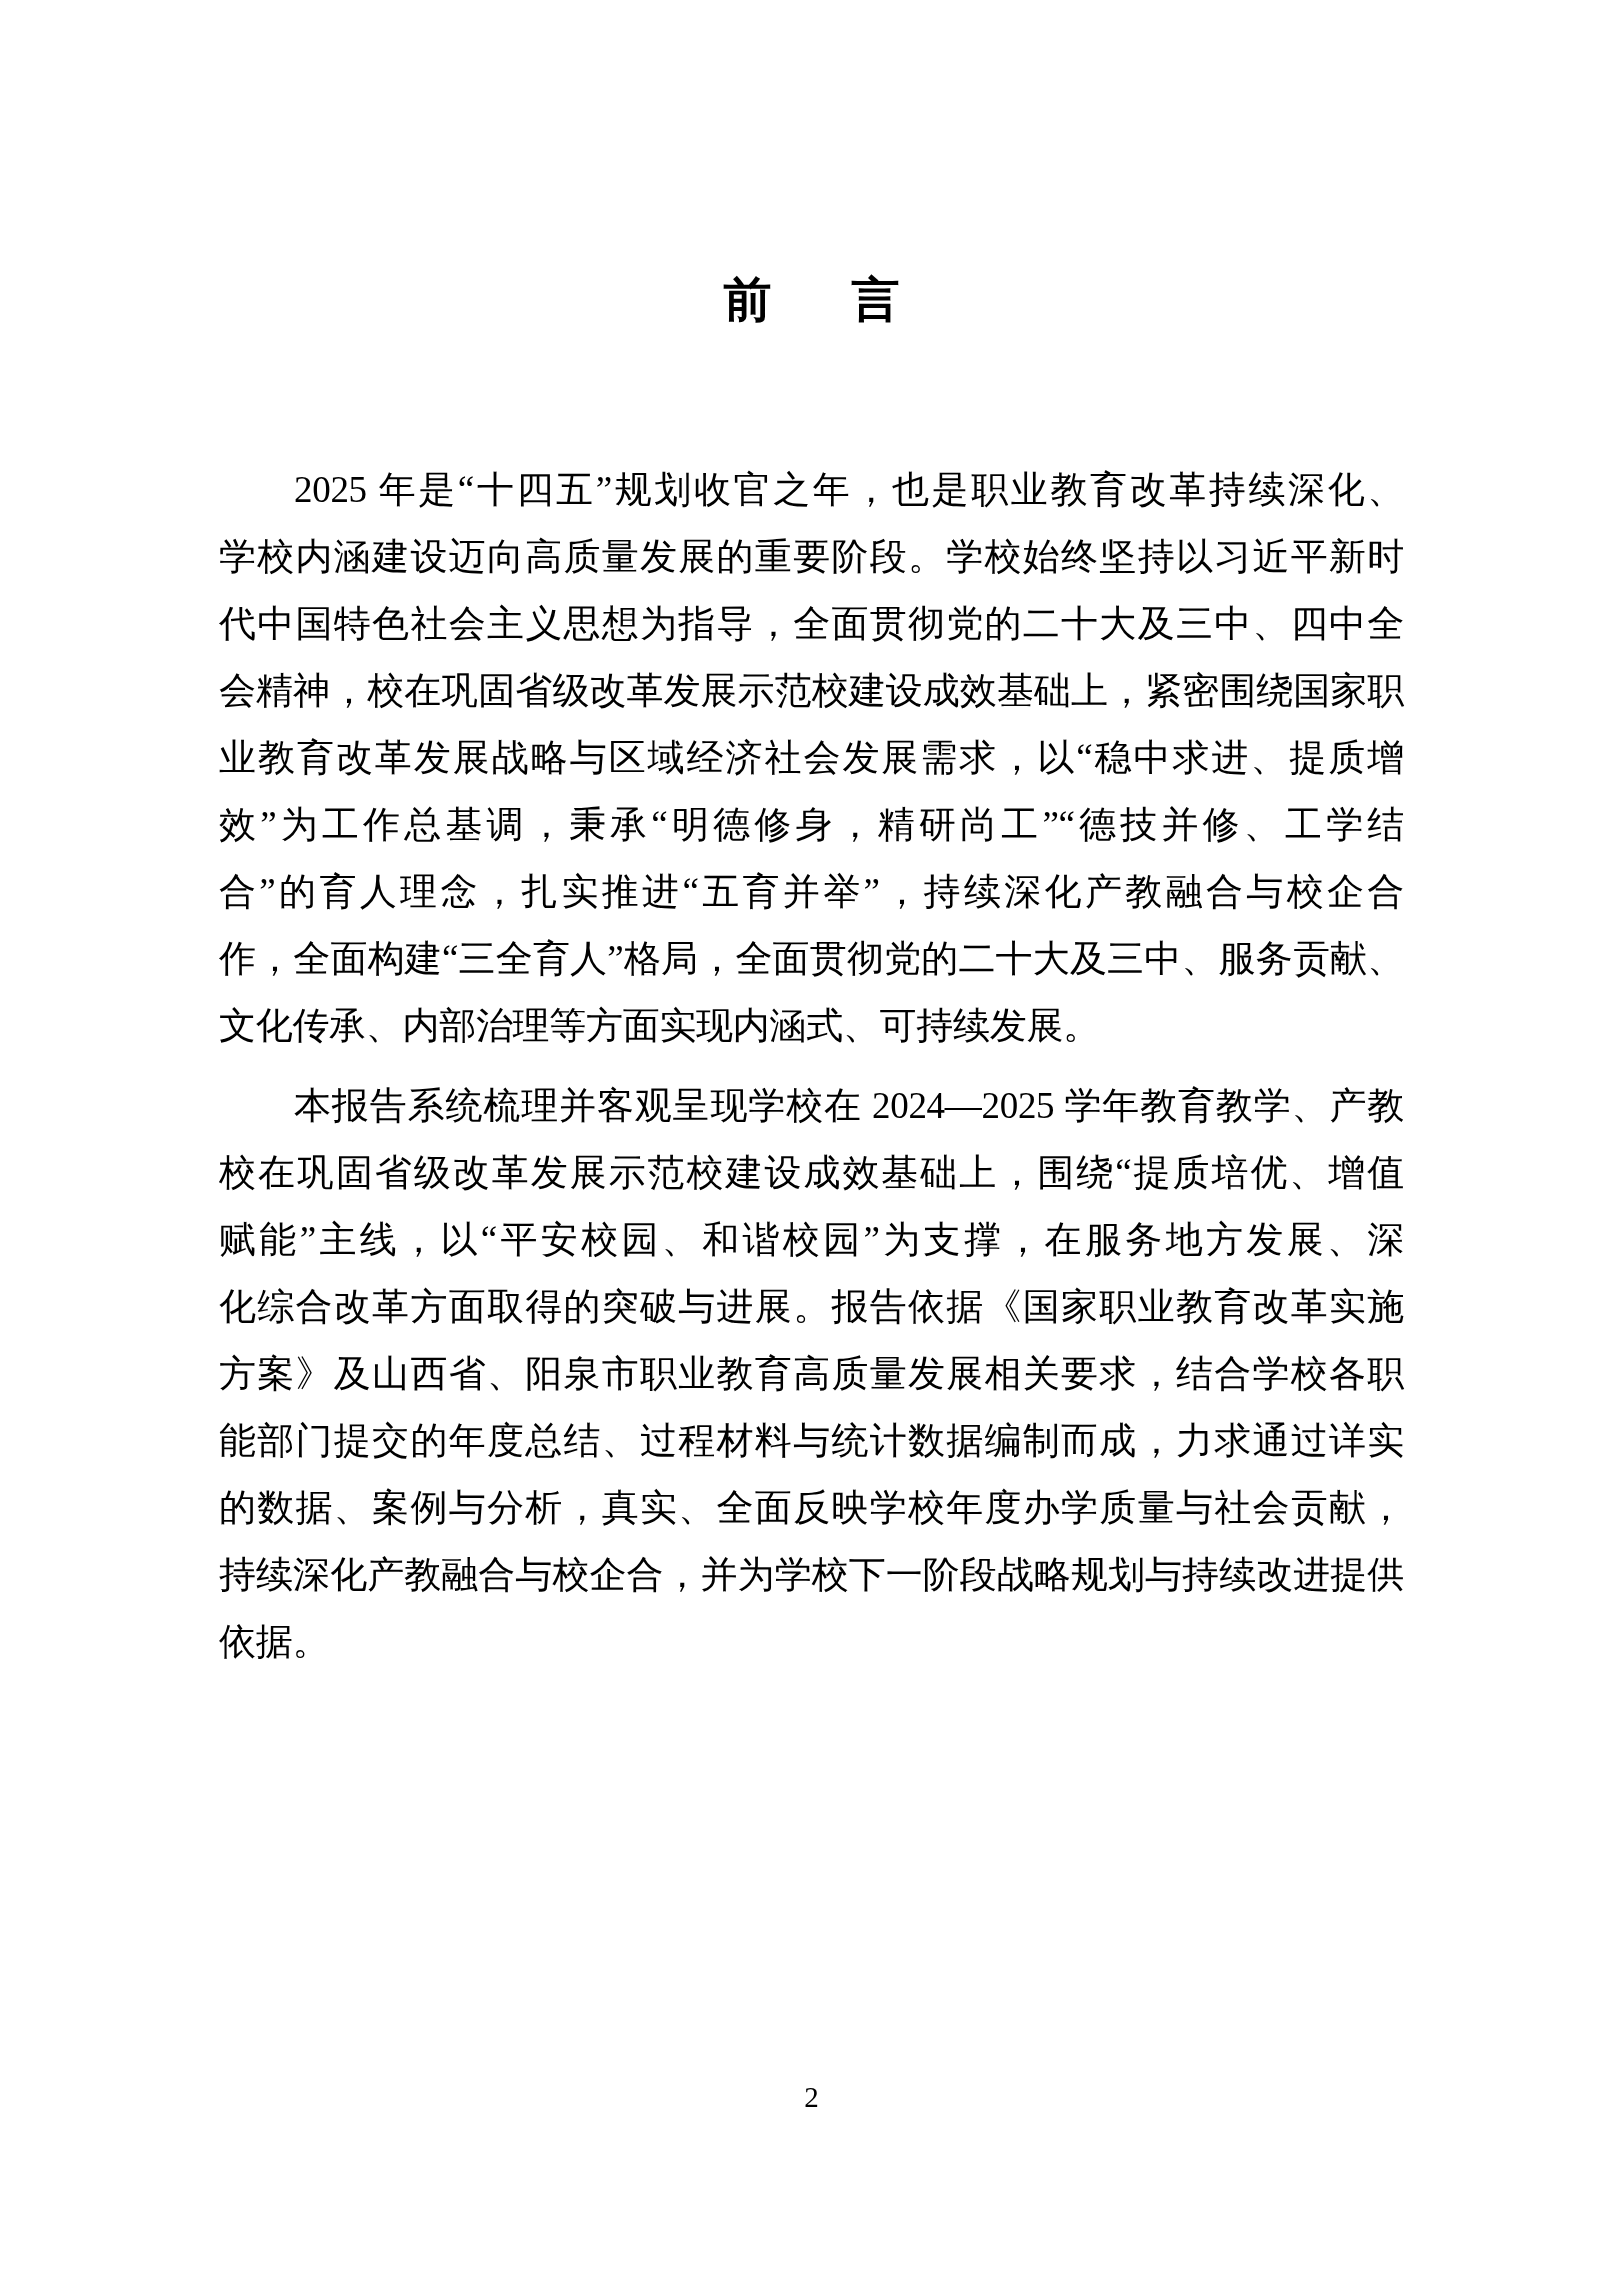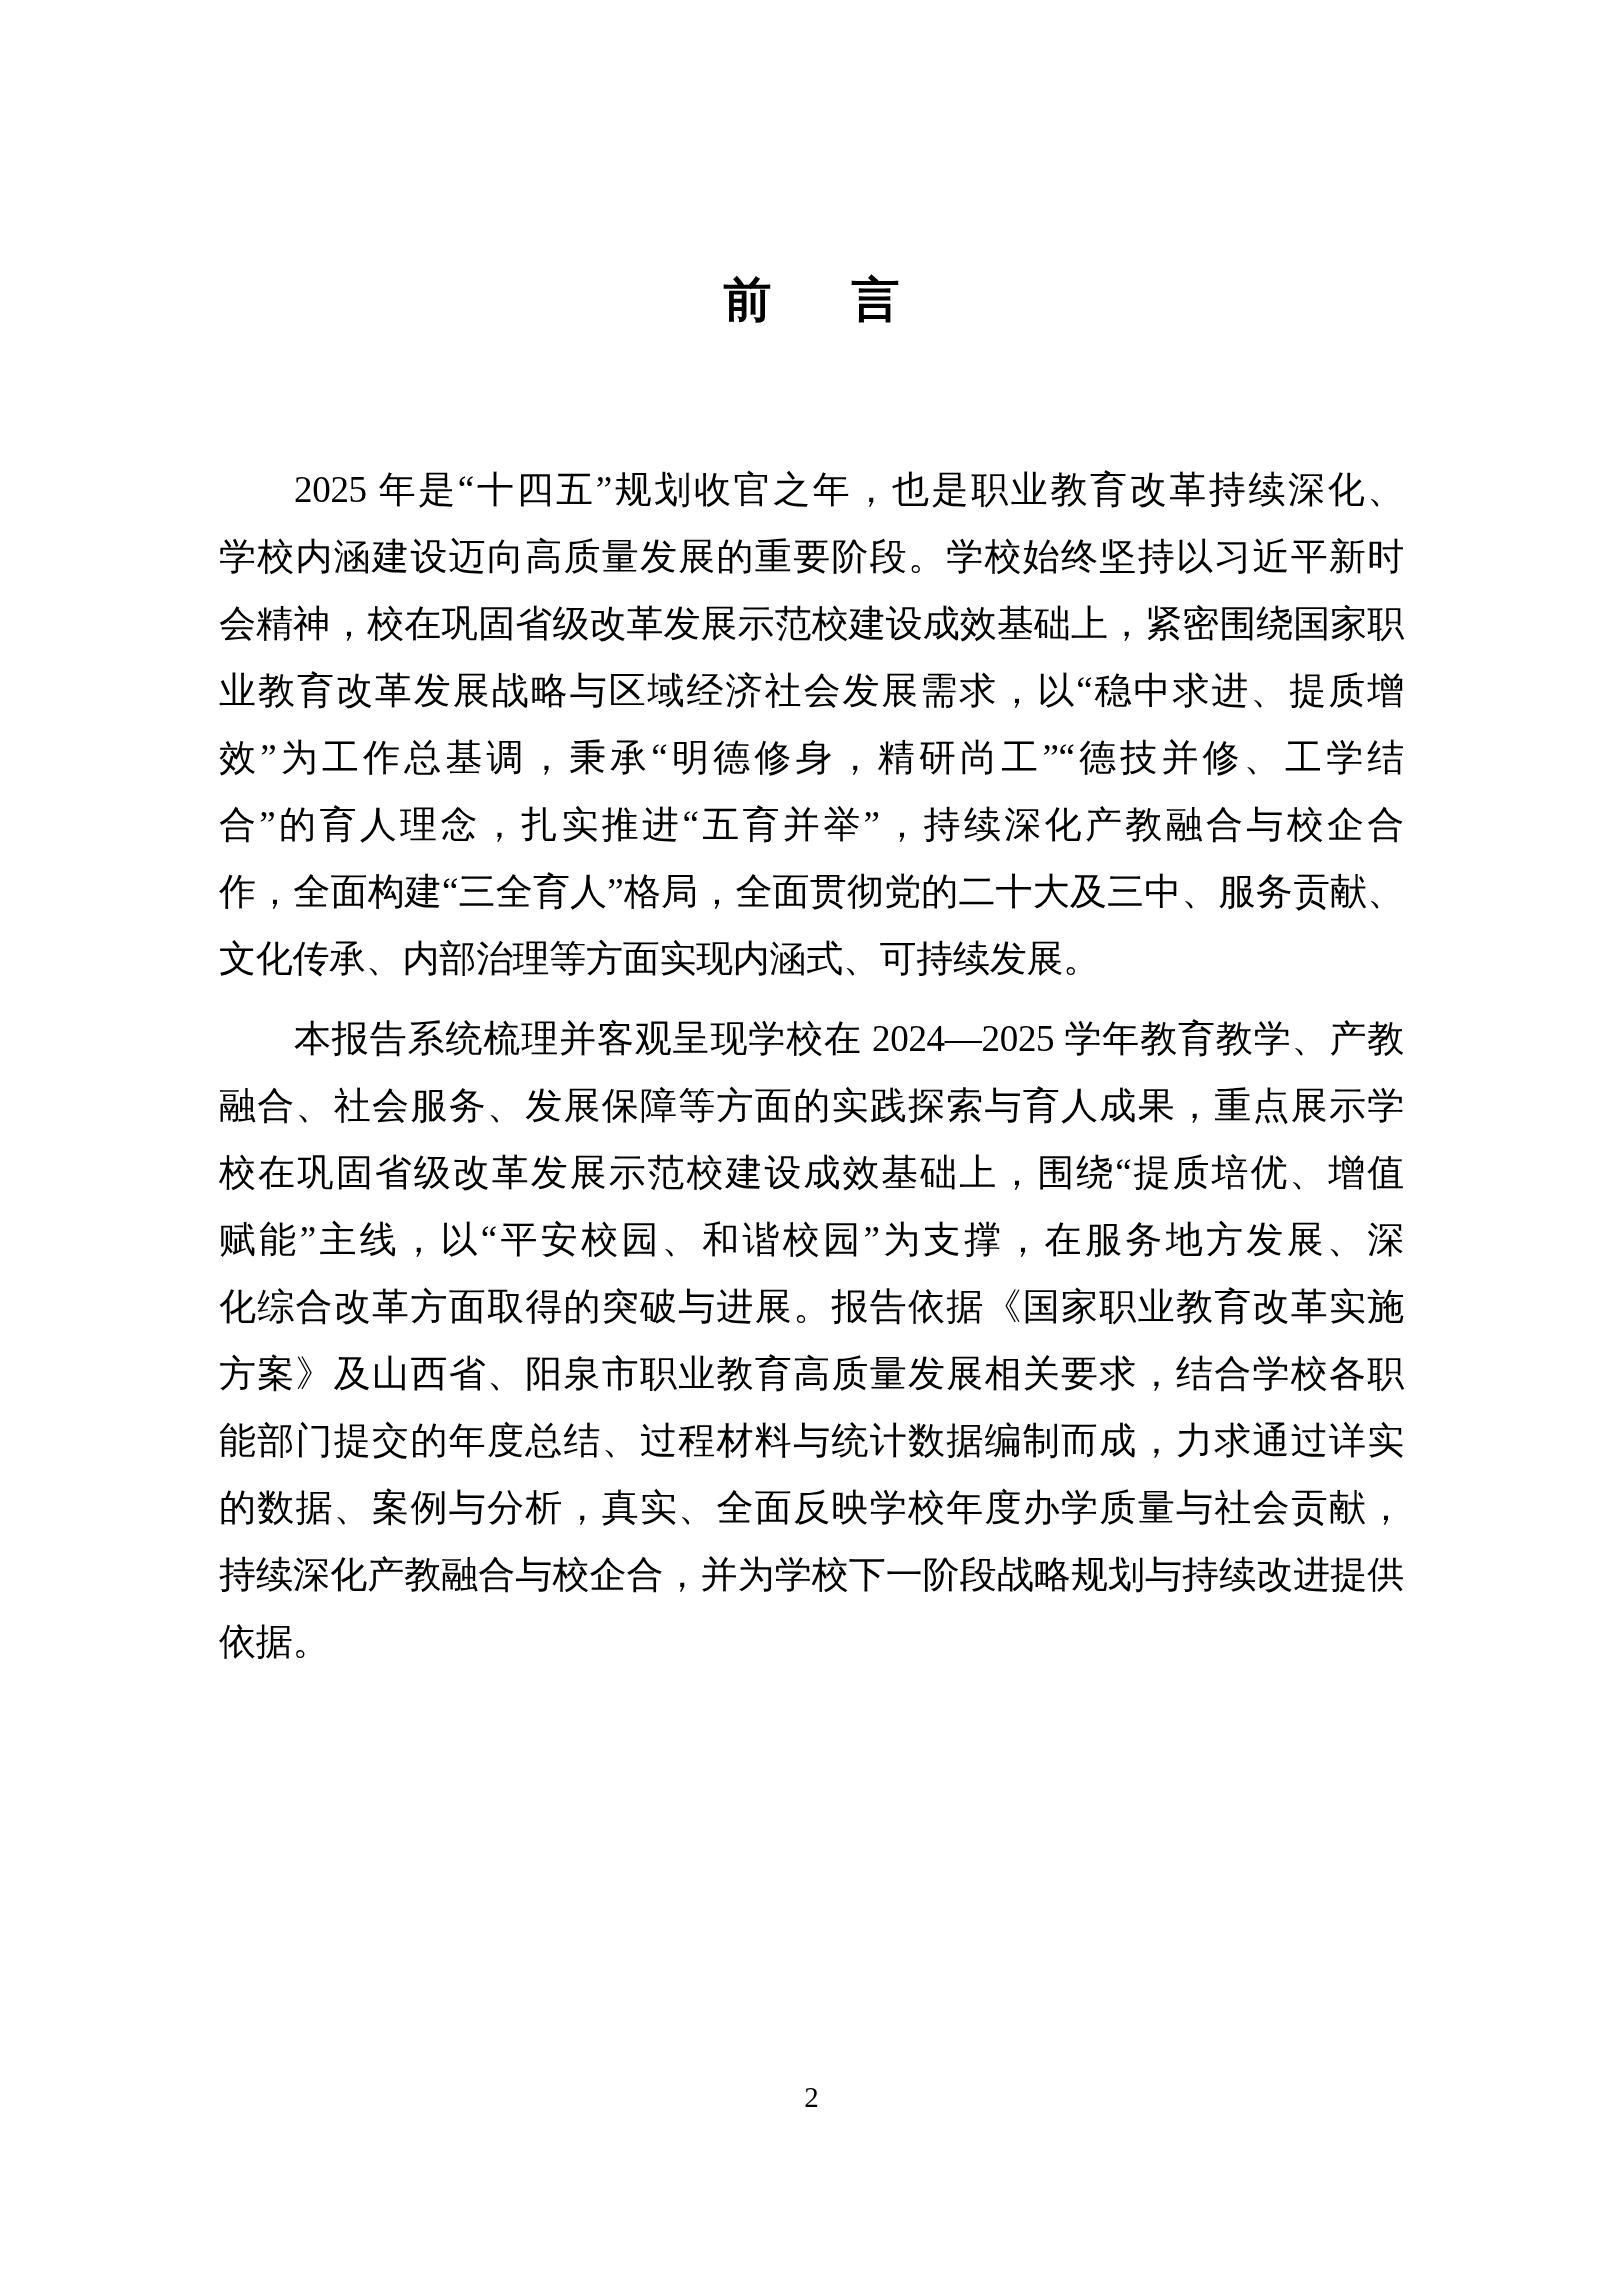--- a/index.html
+++ b/index.html
@@ -84,30 +84,30 @@
 
   <h1 class="doc-title">
     <span>前</span>
     <span>言</span>
   </h1>
 
   <div class="content">
       <div class="para">
         <div class="line indent">2025 年是“十四五”规划收官之年，也是职业教育改革持续深化、</div>
         <div class="line">学校内涵建设迈向高质量发展的重要阶段。学校始终坚持以习近平新时</div>
+        <div class="line">代中国特色社会主义思想为指导，全面贯彻党的二十大及三中、四中全</div>
         <div class="line">会精神，校在巩固省级改革发展示范校建设成效基础上，紧密围绕国家职</div>
         <div class="line">业教育改革发展战略与区域经济社会发展需求，以“稳中求进、提质增</div>
         <div class="line">效”为工作总基调，秉承“明德修身，精研尚工”“德技并修、工学结</div>
         <div class="line">合”的育人理念，扎实推进“五育并举”，持续深化产教融合与校企合</div>
         <div class="line">作，全面构建“三全育人”格局，全面贯彻党的二十大及三中、服务贡献、</div>
         <div class="line last">文化传承、内部治理等方面实现内涵式、可持续发展。</div>
       </div>
       <div class="para">
         <div class="line indent">本报告系统梳理并客观呈现学校在 2024—2025 学年教育教学、产教</div>
-        <div class="line">融合、社会服务、发展保障等方面的实践探索与育人成果，重点展示学</div>
         <div class="line">校在巩固省级改革发展示范校建设成效基础上，围绕“提质培优、增值</div>
         <div class="line">赋能”主线，以“平安校园、和谐校园”为支撑，在服务地方发展、深</div>
         <div class="line">化综合改革方面取得的突破与进展。报告依据《国家职业教育改革实施</div>
         <div class="line">方案》及山西省、阳泉市职业教育高质量发展相关要求，结合学校各职</div>
         <div class="line">能部门提交的年度总结、过程材料与统计数据编制而成，力求通过详实</div>
         <div class="line">的数据、案例与分析，真实、全面反映学校年度办学质量与社会贡献，</div>
         <div class="line">持续深化产教融合与校企合，并为学校下一阶段战略规划与持续改进提供</div>
         <div class="line last">依据。</div>
       </div>
     </div>

